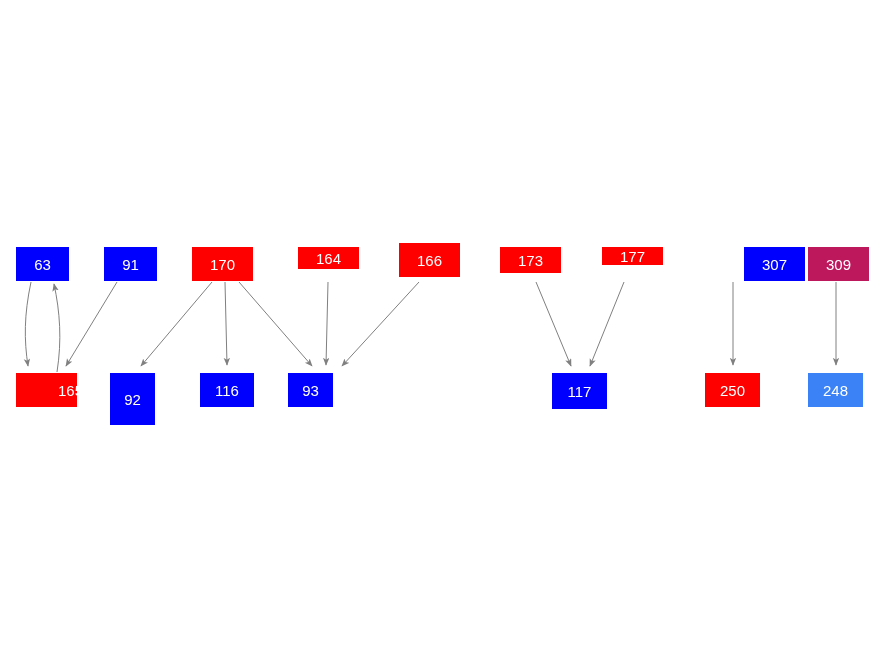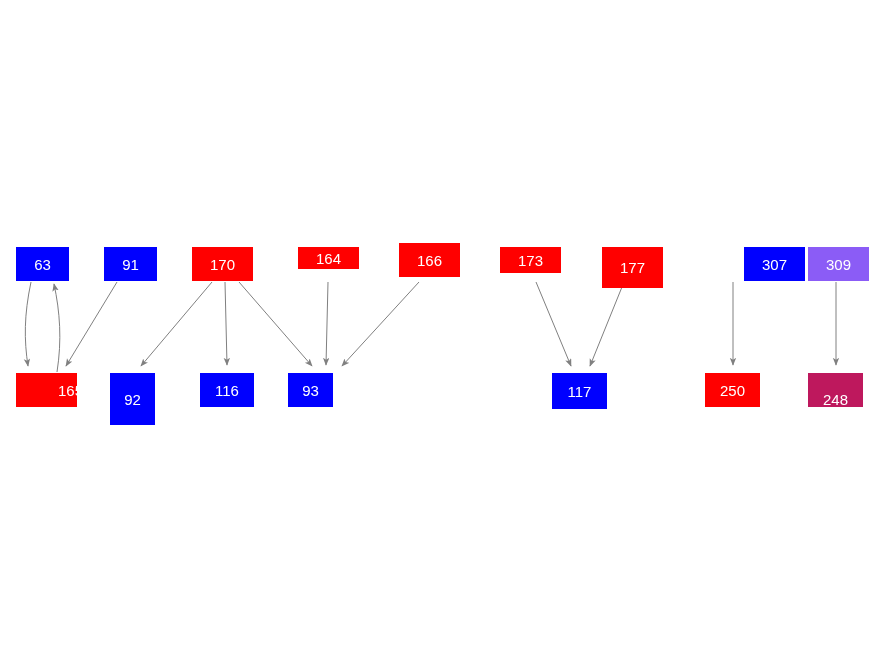--- a/index.html
+++ b/index.html
@@ -85,45 +85,45 @@
       </div>
       <div class="node" style="left: 298px; top: 247px; width: 61px; height: 22px; background: rgb(255, 0, 0);">
         <span class="node-label">164</span>
       </div>
       <div class="node" style="left: 399px; top: 243px; width: 61px; height: 34px; background: rgb(255, 0, 0);">
         <span class="node-label">166</span>
       </div>
       <div class="node" style="left: 500px; top: 247px; width: 61px; height: 26px; background: rgb(255, 0, 0);">
         <span class="node-label">173</span>
       </div>
-      <div class="node" style="left: 602px; top: 247px; width: 61px; height: 41px; background: rgb(255, 0, 0);">
+      <div class="node" style="left: 602px; top: 247px; width: 61px; height: 18px; background: rgb(255, 0, 0);">
         <span class="node-label">177</span>
       </div>
       <div class="node" style="left: 744px; top: 247px; width: 61px; height: 34px; background: rgb(0, 0, 255);">
         <span class="node-label">307</span>
       </div>
-      <div class="node" style="left: 808px; top: 247px; width: 61px; height: 34px; background: #8b5cf6;">
+      <div class="node" style="left: 808px; top: 247px; width: 61px; height: 34px; background: #be185d;">
         <span class="node-label">309</span>
       </div>
       <div class="node" style="left: 16px; top: 373px; width: 61px; height: 34px; background: rgb(255, 0, 0); padding-left: 48px;">
         <span class="node-label">165</span>
       </div>
       <div class="node" style="left: 110px; top: 373px; width: 45px; height: 52px; background: rgb(0, 0, 255);">
         <span class="node-label">92</span>
       </div>
       <div class="node" style="left: 200px; top: 373px; width: 54px; height: 34px; background: rgb(0, 0, 255);">
         <span class="node-label">116</span>
       </div>
       <div class="node" style="left: 288px; top: 373px; width: 45px; height: 34px; background: rgb(0, 0, 255);">
         <span class="node-label">93</span>
       </div>
       <div class="node" style="left: 552px; top: 373px; width: 55px; height: 36px; background: rgb(0, 0, 255);">
         <span class="node-label">117</span>
       </div>
       <div class="node" style="left: 705px; top: 373px; width: 55px; height: 34px; background: rgb(255, 0, 0);">
         <span class="node-label">250</span>
       </div>
-      <div class="node" style="left: 808px; top: 373px; width: 55px; height: 34px; background: #be185d; align-items: flex-end;">
+      <div class="node" style="left: 808px; top: 373px; width: 55px; height: 34px; background: #3b82f6;">
         <span class="node-label">248</span>
       </div>
     </div>
 
 </div>
 
 </body></html>

